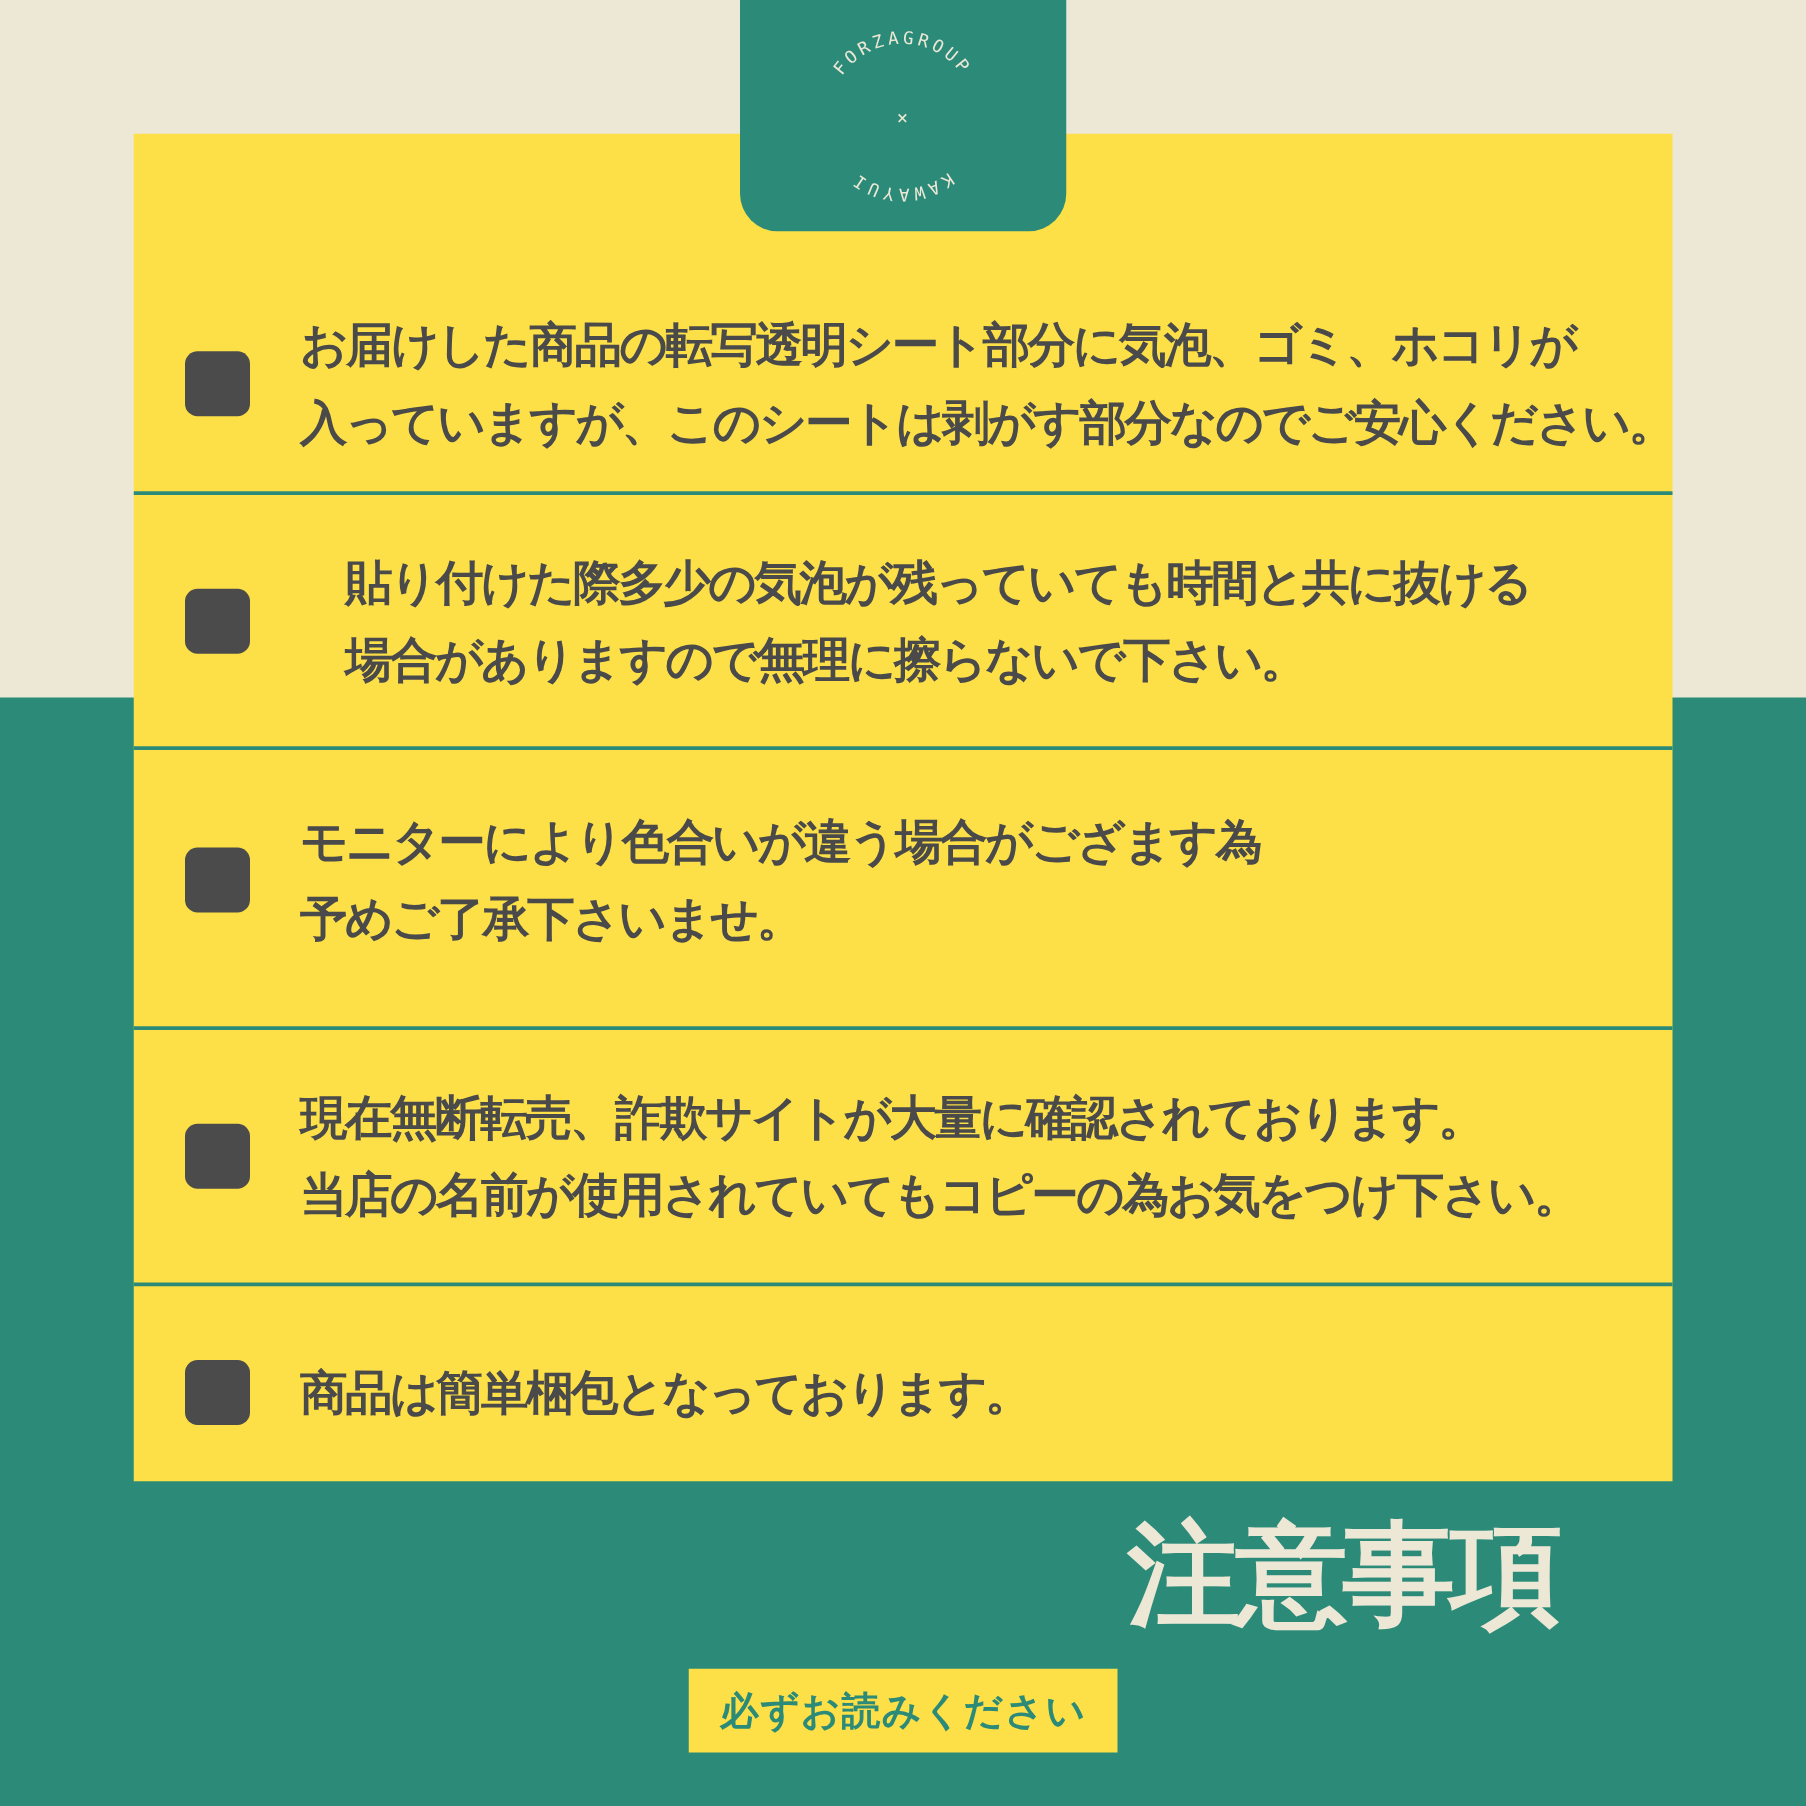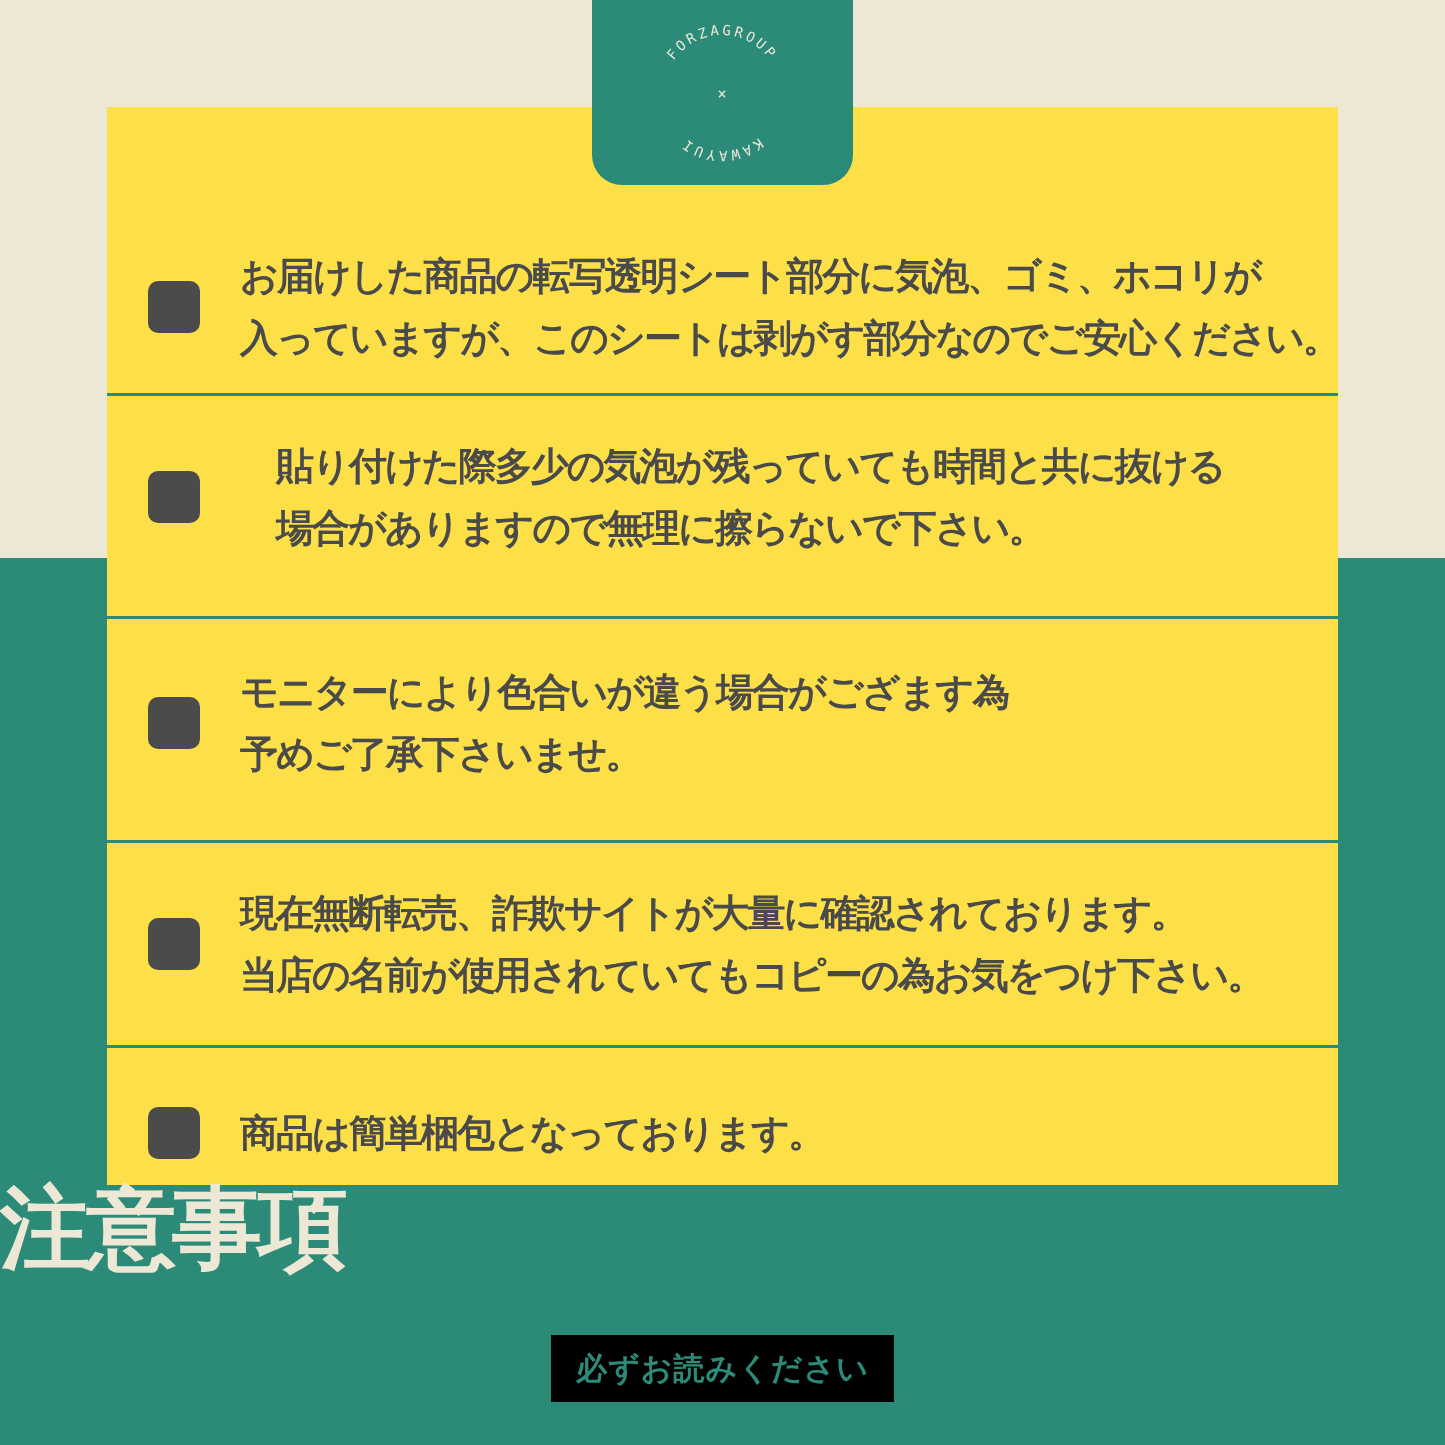--- a/index.html
+++ b/index.html
@@ -45,21 +45,21 @@
     background: #fde047;
     z-index: 2;
   }
   .row {
     display: flex;
     align-items: center;
     width: 100%;
   }
   .row-1 { height: 286px; padding-top: 114px; }
   .row-2 { height: 204px; border-top: 3px solid #2B8B78; gap: 36px; }
-  .row-3 { height: 211px; border-top: 3px solid #2B8B78; margin-top: 19px; }
+  .row-3 { height: 211px; border-top: 3px solid #2B8B78; }
   .row-4 { height: 205px; border-top: 3px solid #2B8B78; margin-top: 13px; }
   .row-5 { height: 172px; border-top: 3px solid #2B8B78; }
   .checkbox {
     flex: 0 0 auto;
     width: 52px; height: 52px;
     margin-left: 41px;
     margin-right: 40px;
     background: #4B4B4B;
     border-radius: 10px;
   }
@@ -68,35 +68,35 @@
     font-size: 38px;
     font-weight: bold;
     letter-spacing: -2px;
     line-height: 62px;
     color: #4A4A4A;
     white-space: nowrap;
   }
   
   .footer-title {
     position: absolute;
-    left: 0; top: 1180px;
+    left: 0; top: 1212px;
     width: 1246px;
-    text-align: left;
+    text-align: right;
     font-size: 90px;
     line-height: 95px;
     font-weight: bold;
     letter-spacing: -4px;
     color: #EDE7D6;
     z-index: 2;
   }
   .footer-button {
     position: absolute;
     left: 551px; top: 1335px;
     width: 343px; height: 67px;
-    background: #000000;
+    background: #fde047;
     display: flex;
     align-items: center;
     justify-content: center;
     z-index: 2;
   }
   .footer-button span {
     font-size: 31px;
     font-weight: bold;
     letter-spacing: 1px;
     color: #2B8B78;

